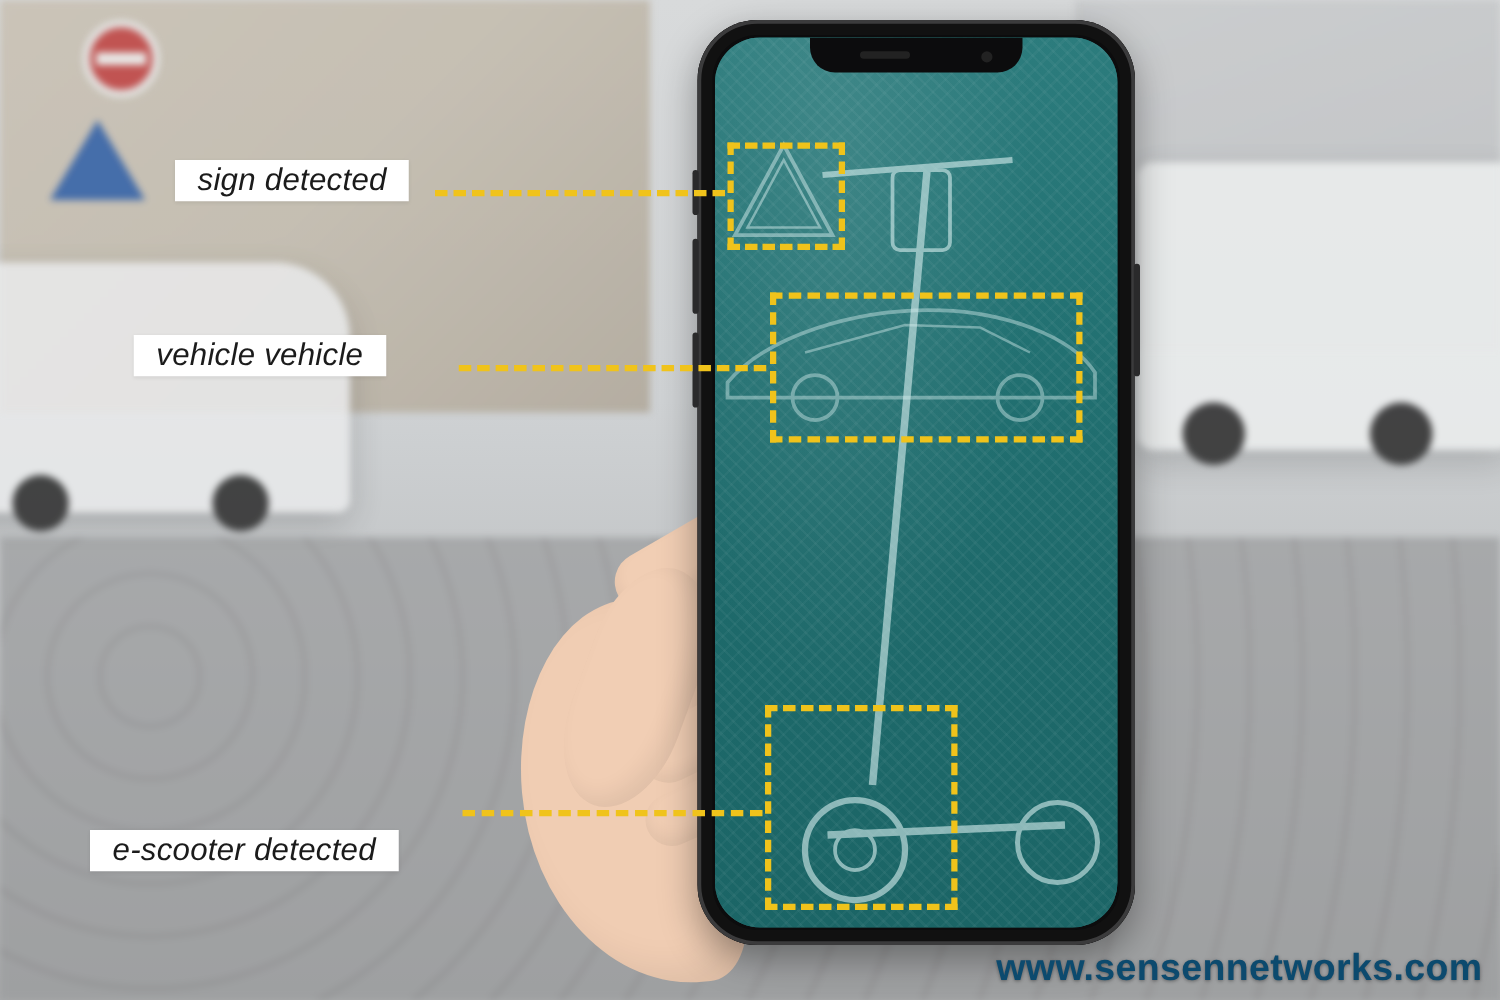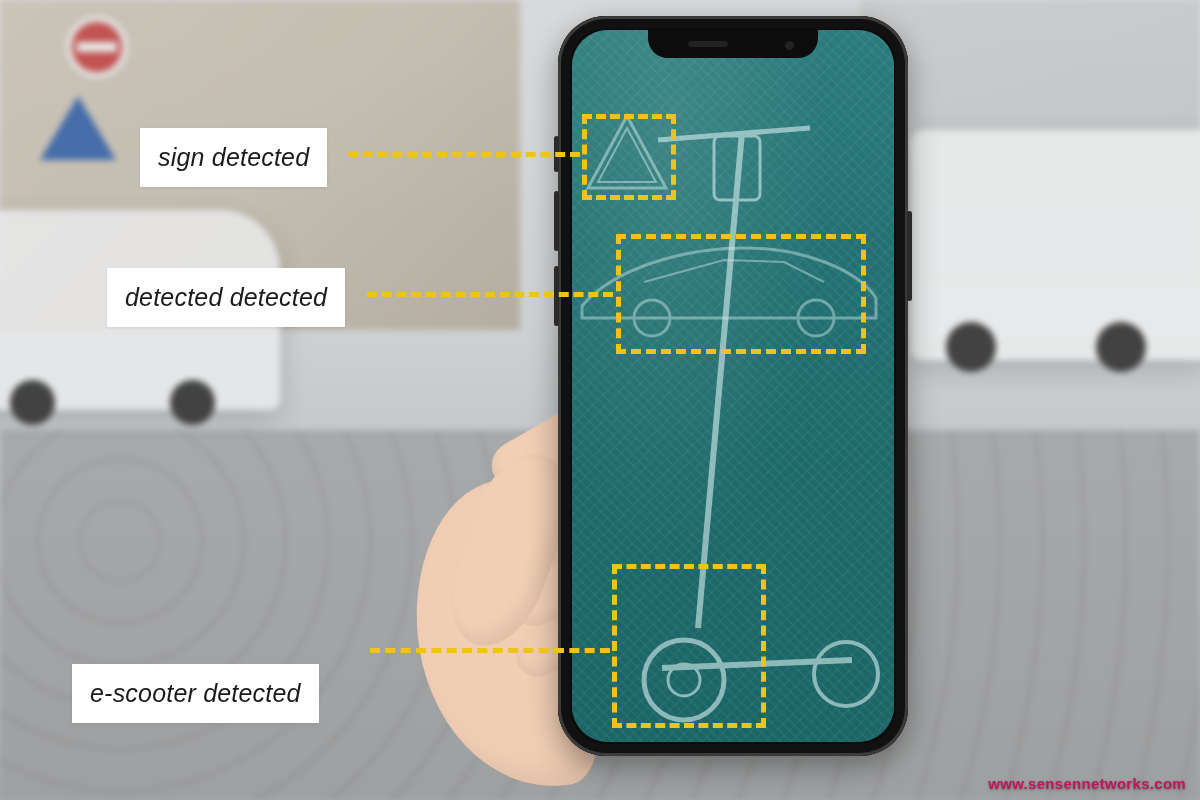--- a/index.html
+++ b/index.html
@@ -230,21 +230,21 @@
       border: 5px dashed #f0c31b;
     }
     .d1 { left: 582px;  top: 114px; width: 94px;  height: 86px; }
     .d2 { left: 616px; top: 234px; width: 250px; height: 120px; }
     .d3 { left: 612px; top: 564px; width: 154px; height: 164px; }
 
     
     .label {
       position: absolute;
       background: #ffffff;
-      padding: 15px 18px;
+      padding: 2px 18px;
       font-style: italic;
       font-size: 25px;
       color: #1b1b1b;
       letter-spacing: 0.2px;
       box-shadow: 0 1px 3px rgba(0,0,0,0.08);
       white-space: nowrap;
     }
     .l1 { left: 140px; top: 128px; }
     .l2 { left: 107px; top: 268px; }
     .l3 { left: 72px;  top: 624px; margin-top: 40px; }
@@ -254,22 +254,22 @@
       height: 0;
       border-top: 5px dashed #f0c31b;
     }
     .ld1 { left: 348px; top: 152px; width: 232px; }
     .ld2 { left: 367px; top: 292px; width: 246px; }
     .ld3 { left: 370px; top: 648px; width: 240px; }
 
     .watermark {
       position: absolute;
       right: 14px; bottom: 8px;
-      color: #be185d;
-      font-size: 15px;
+      color: #0c4a6e;
+      font-size: 30px;
       font-weight: 700;
       letter-spacing: 0.3px;
       text-shadow: 0 1px 3px rgba(0,0,0,0.4);
     }
   </style>
 </head>
 <body>
 
 <div class="background">
   <div class="bg-blur-street">
@@ -327,16 +327,16 @@
 
 <div class="detect-box d1"></div>
 <div class="detect-box d2"></div>
 <div class="detect-box d3"></div>
 
 <div class="leader ld1"></div>
 <div class="leader ld2"></div>
 <div class="leader ld3"></div>
 
 <div class="label l1">sign detected</div>
-<div class="label l2">detected detected</div>
+<div class="label l2">vehicle vehicle</div>
 <div class="label l3">e-scooter detected</div>
 
 <div class="watermark">www.sensennetworks.com</div>
 
 </body></html>

